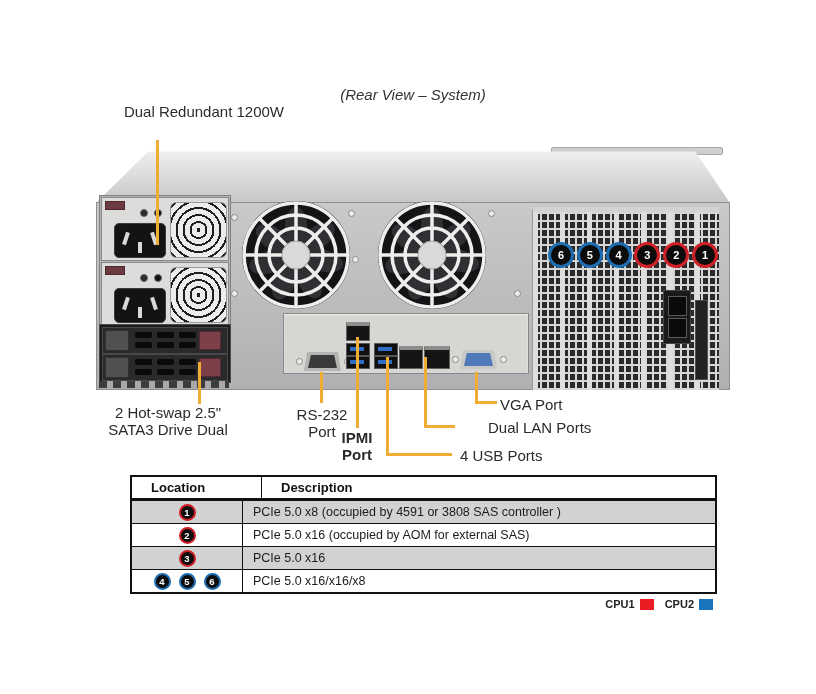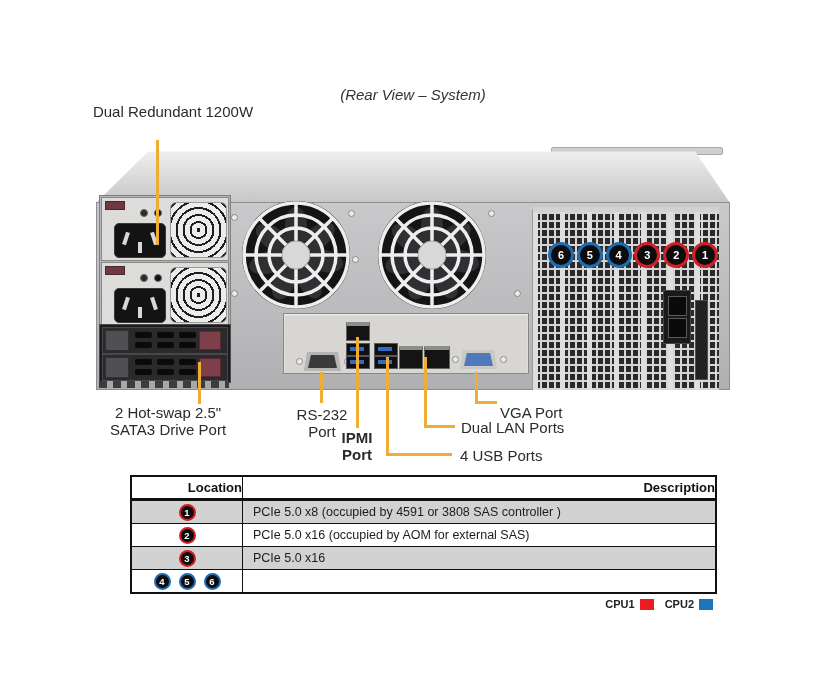--- a/index.html
+++ b/index.html
@@ -5,26 +5,26 @@
   html,body{margin:0;padding:0;}
   body{
     width:816px;height:694px;background:#ffffff;position:relative;overflow:hidden;
     font-family:"Liberation Sans","DejaVu Sans",sans-serif;color:#2b2b2b;
   }
   .abs{position:absolute;}
   
   .title{left:0;top:86px;width:826px;text-align:center;font-style:italic;font-size:15px;color:#333;}
   .lbl{font-size:15px;line-height:17px;color:#2b2b2b;}
   .lbl.center{text-align:center;}
-  .psu-label{left:70px;top:103px;width:206px;text-align:center;}
+  .psu-label{left:78px;top:103px;width:206px;text-align:right;}
   .drive-label{left:87px;top:404px;width:162px;}
   .rs232-label{left:291px;top:406px;width:62px;}
   .ipmi-label{left:332px;top:429px;width:50px;font-weight:bold;}
-  .vga-label{left:500px;top:396px;margin-top:8px;}
-  .lan-label{left:461px;top:419px;}
+  .vga-label{left:500px;top:396px;}
+  .lan-label{left:488px;top:419px;}
   .usb-label{left:460px;top:447px;}
   
   .cl{position:absolute;background:#f0ad33;}
   
   .chassis{left:96px;top:150px;width:634px;height:244px;}
   .top-rail{left:455px;top:-3px;width:170px;height:6px;background:#cfcfcd;border:1px solid #a8a8a6;border-radius:2px;}
   .top-cover{left:0;top:0;width:634px;height:53px;
     background:linear-gradient(#f0f0ee,#c6c6c8);
     clip-path:polygon(8.2% 3%,94.5% 3%,100% 100%,0 100%);}
   .rear-panel{left:0;top:52px;width:632px;height:186px;border:1px solid #8e8e90;
@@ -77,21 +77,21 @@
       repeating-linear-gradient(0deg,#d6d6d4 0 2px,rgba(0,0,0,0) 2px 8px),
       repeating-linear-gradient(90deg,#d6d6d4 0 2px,rgba(0,0,0,0) 2px 7px);}
   .sas-block{left:567px;top:140px;width:26px;height:52px;background:#1a1a1c;border:1px solid #444;}
   .sas-block .cage{position:absolute;left:4px;width:17px;height:18px;background:#0a0a0a;border:1px solid #5a5a5c;}
   .card-bracket{left:599px;top:150px;width:11px;height:78px;background:#222224;border:1px solid #505052;}
   .slot-marker{position:absolute;top:92px;width:20px;height:20px;border-radius:50%;border:3px solid #cf2027;
     color:#fff;font-weight:bold;font-size:11px;line-height:20px;text-align:center;}
   
   .slot-table{left:130px;top:475px;width:583px;border:2px solid #111;background:#fff;}
   .thead{display:flex;height:21px;border-bottom:3px solid #111;}
-  .th{font-weight:bold;font-size:13px;line-height:21px;text-align:right;color:#111;}
+  .th{font-weight:bold;font-size:13px;line-height:21px;text-align:left;color:#111;padding-left:19px;}
   .th.loc{width:110px;border-right:1px solid #111;}
   .th.desc{flex:1;}
   .trow{display:flex;height:22px;border-top:1px solid #111;}
   .trow:first-child{border-top:none;}
   .tcell.loc{width:110px;border-right:1px solid #111;display:flex;align-items:center;justify-content:center;gap:8px;}
   .tcell.desc{flex:1;font-size:12.5px;line-height:22px;padding-left:10px;color:#1c1c1c;
     white-space:nowrap;overflow:hidden;}
   .tmarker{display:inline-block;width:13px;height:13px;border-radius:50%;border:2.5px solid #cf2027;
     color:#fff;font-weight:bold;font-size:9.5px;line-height:13px;text-align:center;}
   
@@ -271,21 +271,21 @@
 <div class="cl" style="left: 356px; top: 337px; width: 3px; height: 91px; background: rgb(240, 173, 51);"></div>
 <div class="cl" style="left: 386px; top: 357px; width: 3px; height: 99px; background: rgb(240, 173, 51);"></div>
 <div class="cl" style="left: 386px; top: 453px; width: 66px; height: 3px; background: rgb(240, 173, 51);"></div>
 <div class="cl" style="left: 424px; top: 357px; width: 3px; height: 71px; background: rgb(240, 173, 51);"></div>
 <div class="cl" style="left: 424px; top: 425px; width: 31px; height: 3px; background: rgb(240, 173, 51);"></div>
 <div class="cl" style="left: 475px; top: 372px; width: 3px; height: 32px; background: rgb(240, 173, 51);"></div>
 <div class="cl" style="left: 475px; top: 401px; width: 22px; height: 3px; background: rgb(240, 173, 51);"></div>
 
 <div class="abs lbl center drive-label">
   <div>2 Hot-swap 2.5"</div>
-  <div>SATA3 Drive Port</div>
+  <div>SATA3 Drive Dual</div>
 </div>
 <div class="abs lbl center rs232-label">
   <div>RS-232</div>
   <div>Port</div>
 </div>
 <div class="abs lbl center ipmi-label">
   <div>IPMI</div>
   <div>Port</div>
 </div>
 <div class="abs lbl vga-label">VGA Port</div>
@@ -315,20 +315,21 @@
           <span class="tmarker" style="border-color: rgb(207, 32, 39); background: rgb(12, 12, 12);">3</span>
         </div>
         <div class="tcell desc">PCIe 5.0 x16</div>
       </div>
       <div class="trow" style="background: rgb(255, 255, 255);">
         <div class="tcell loc">
           <span class="tmarker" style="border-color: rgb(30, 108, 176); background: rgb(12, 12, 12);">4</span>
           <span class="tmarker" style="border-color: rgb(30, 108, 176); background: rgb(12, 12, 12);">5</span>
           <span class="tmarker" style="border-color: rgb(30, 108, 176); background: rgb(12, 12, 12);">6</span>
         </div>
+        <div class="tcell desc">PCIe 5.0 x16/x16/x8</div>
       </div>
     </div>
 </div>
 
 <div class="abs legend" id="legend">
     <span class="lg-label">CPU1</span>
     <span class="swatch" style="background: rgb(236, 28, 36);"></span>
     <span class="lg-label">CPU2</span>
     <span class="swatch" style="background: rgb(27, 117, 188);"></span>
   </div>

